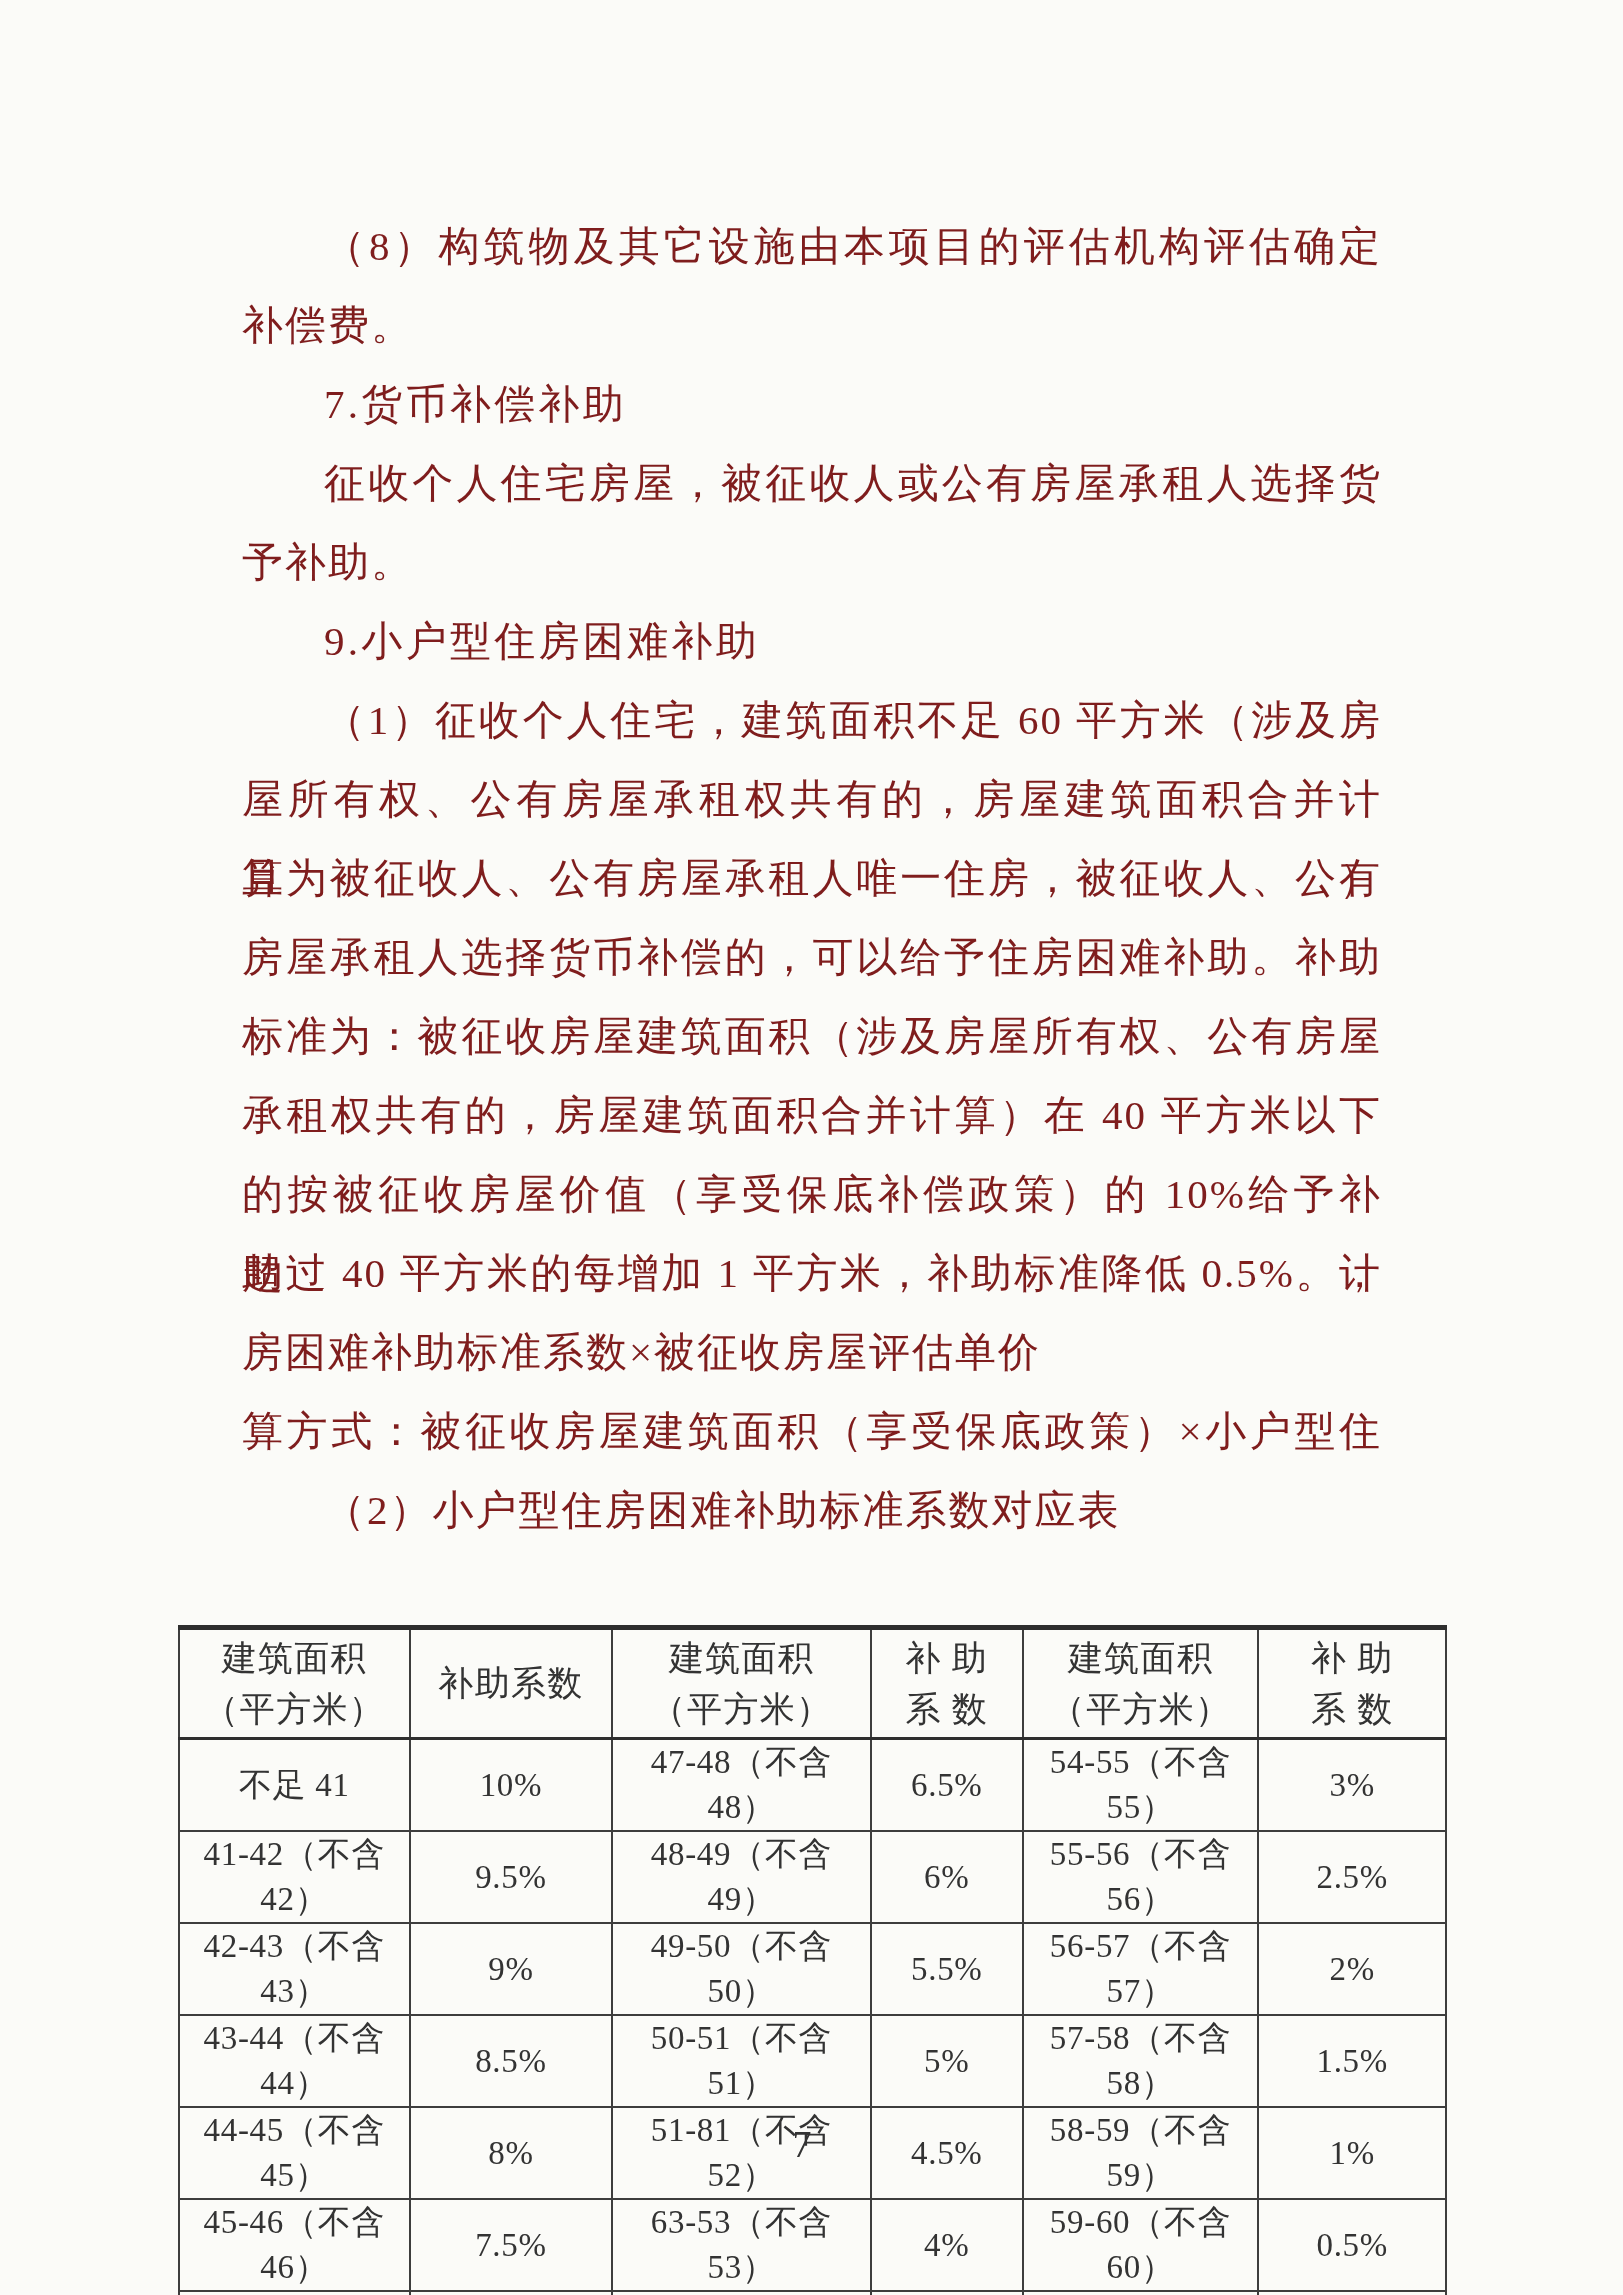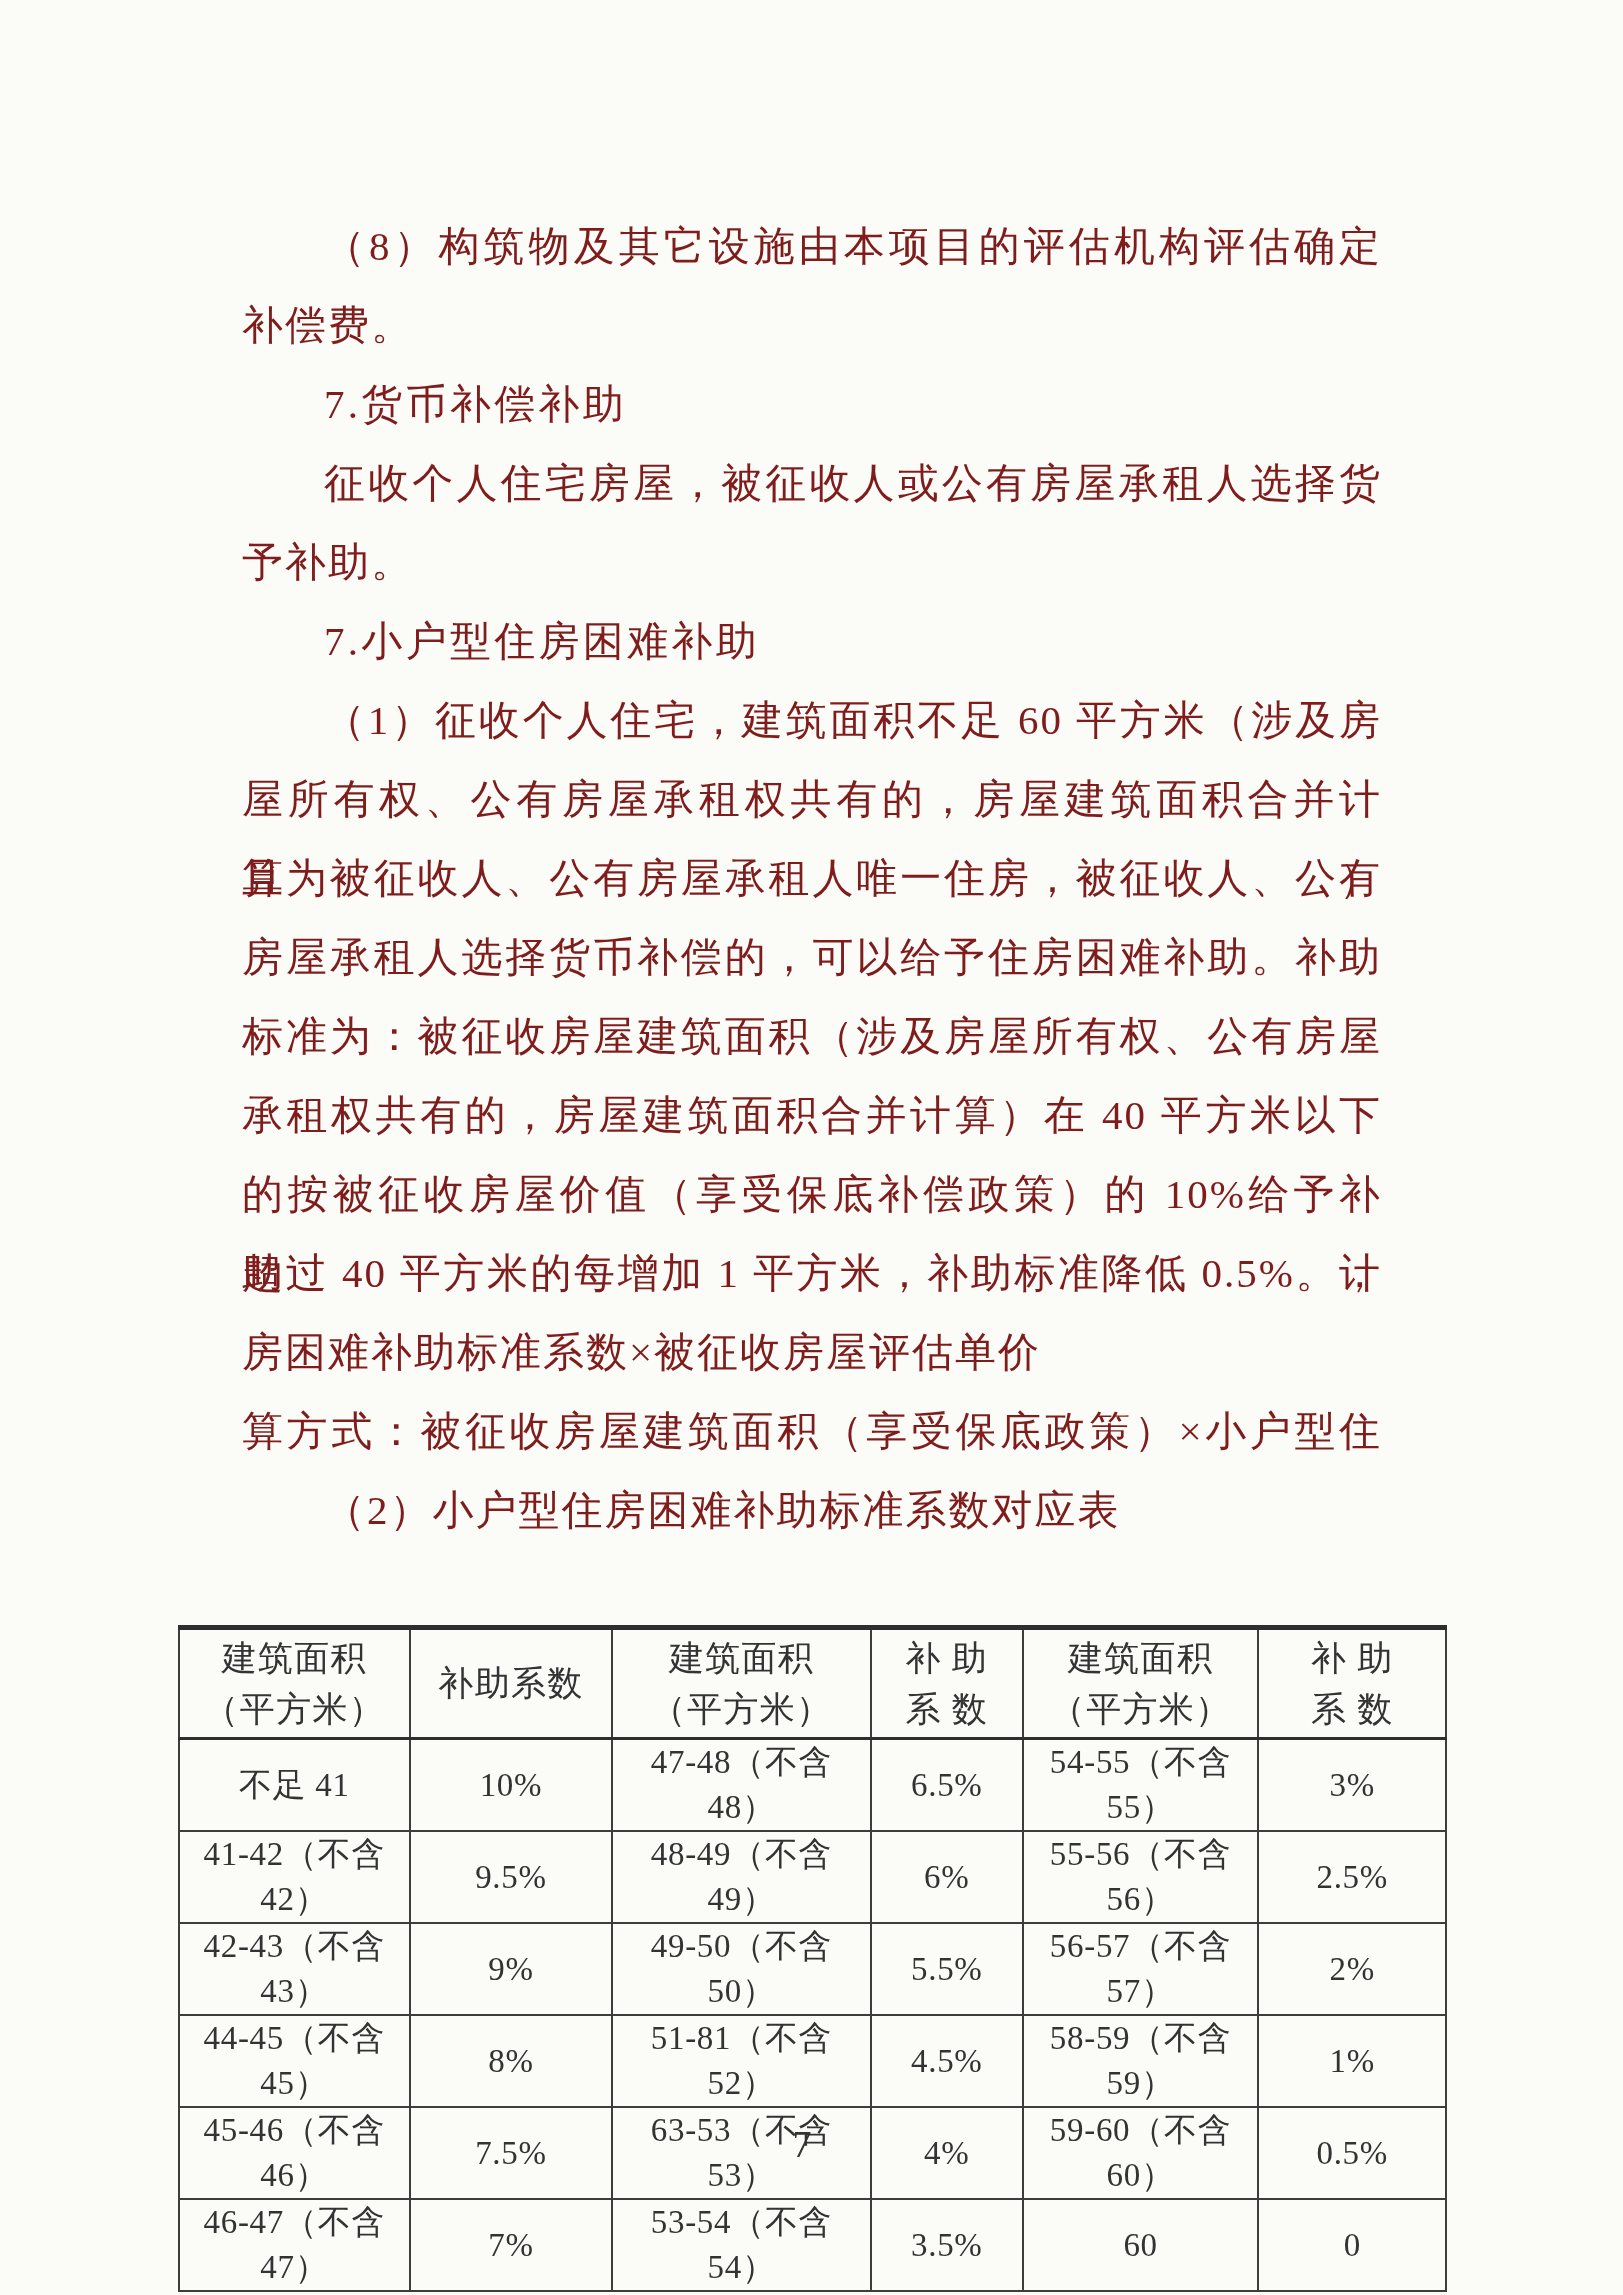--- a/index.html
+++ b/index.html
@@ -85,21 +85,21 @@
 <body>
 
 <div class="page">
 
   <div class="textblock">
     <div class="line indent justify">（8）构筑物及其它设施由本项目的评估机构评估确定</div>
     <div class="line">补偿费。</div>
     <div class="line indent bold">7.货币补偿补助</div>
     <div class="line indent justify">征收个人住宅房屋，被征收人或公有房屋承租人选择货</div>
     <div class="line">予补助。</div>
-    <div class="line indent bold">7.小户型住房困难补助</div>
+    <div class="line indent bold">9.小户型住房困难补助</div>
     <div class="line indent justify">（1）征收个人住宅，建筑面积不足 60 平方米（涉及房</div>
     <div class="line justify">屋所有权、公有房屋承租权共有的，房屋建筑面积合并计算）</div>
     <div class="line justify">且为被征收人、公有房屋承租人唯一住房，被征收人、公有</div>
     <div class="line justify">房屋承租人选择货币补偿的，可以给予住房困难补助。补助</div>
     <div class="line justify">标准为：被征收房屋建筑面积（涉及房屋所有权、公有房屋</div>
     <div class="line justify">承租权共有的，房屋建筑面积合并计算）在 40 平方米以下</div>
     <div class="line justify">的按被征收房屋价值（享受保底补偿政策）的 10%给予补助，</div>
     <div class="line justify">超过 40 平方米的每增加 1 平方米，补助标准降低 0.5%。计</div>
     <div class="line">房困难补助标准系数×被征收房屋评估单价</div>
     <div class="line justify">算方式：被征收房屋建筑面积（享受保底政策）×小户型住</div>
@@ -159,20 +159,28 @@
       </tr>
       <tr class="data-row">
         <td>42-43（不含 43）</td>
         <td>9%</td>
         <td>49-50（不含 50）</td>
         <td>5.5%</td>
         <td>56-57（不含 57）</td>
         <td>2%</td>
       </tr>
       <tr class="data-row">
+        <td>43-44（不含 44）</td>
+        <td>8.5%</td>
+        <td>50-51（不含 51）</td>
+        <td>5%</td>
+        <td>57-58（不含 58）</td>
+        <td>1.5%</td>
+      </tr>
+      <tr class="data-row">
         <td>44-45（不含 45）</td>
         <td>8%</td>
         <td>51-81（不含 52）</td>
         <td>4.5%</td>
         <td>58-59（不含 59）</td>
         <td>1%</td>
       </tr>
       <tr class="data-row">
         <td>45-46（不含 46）</td>
         <td>7.5%</td>

